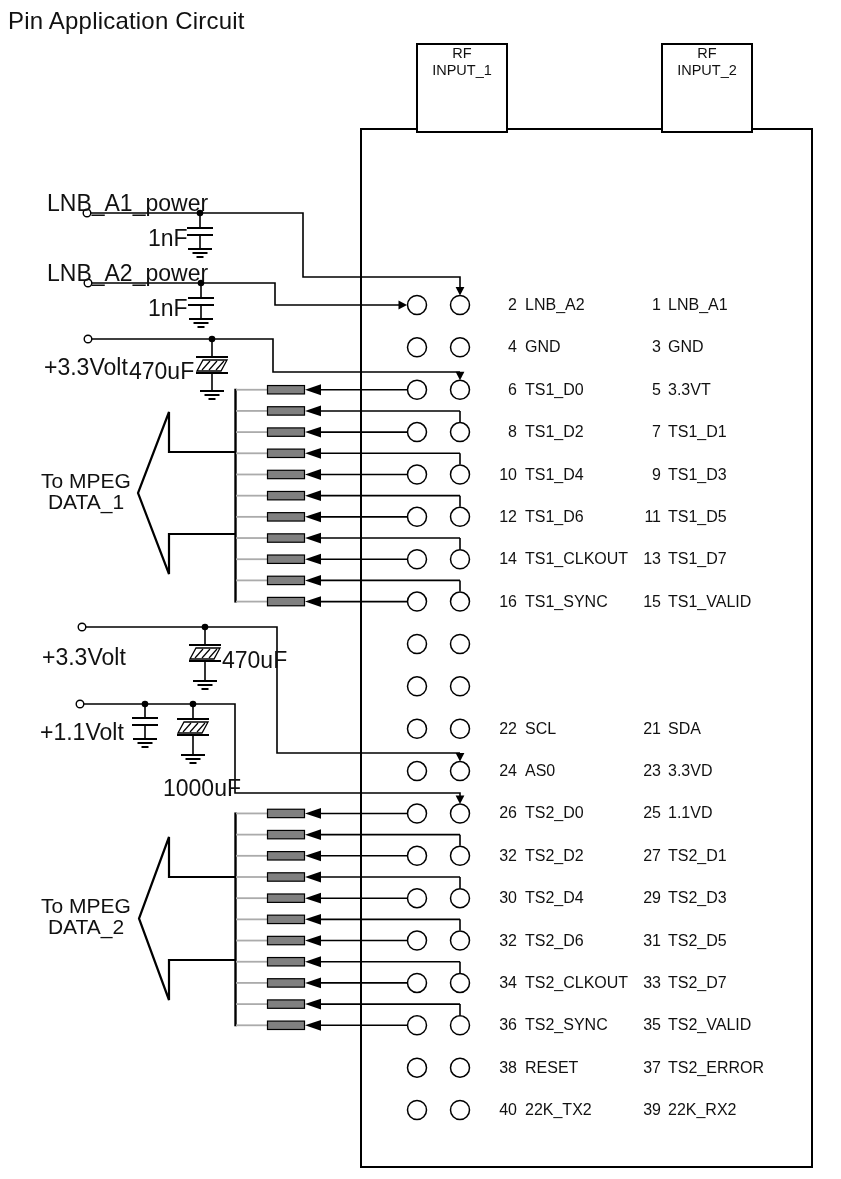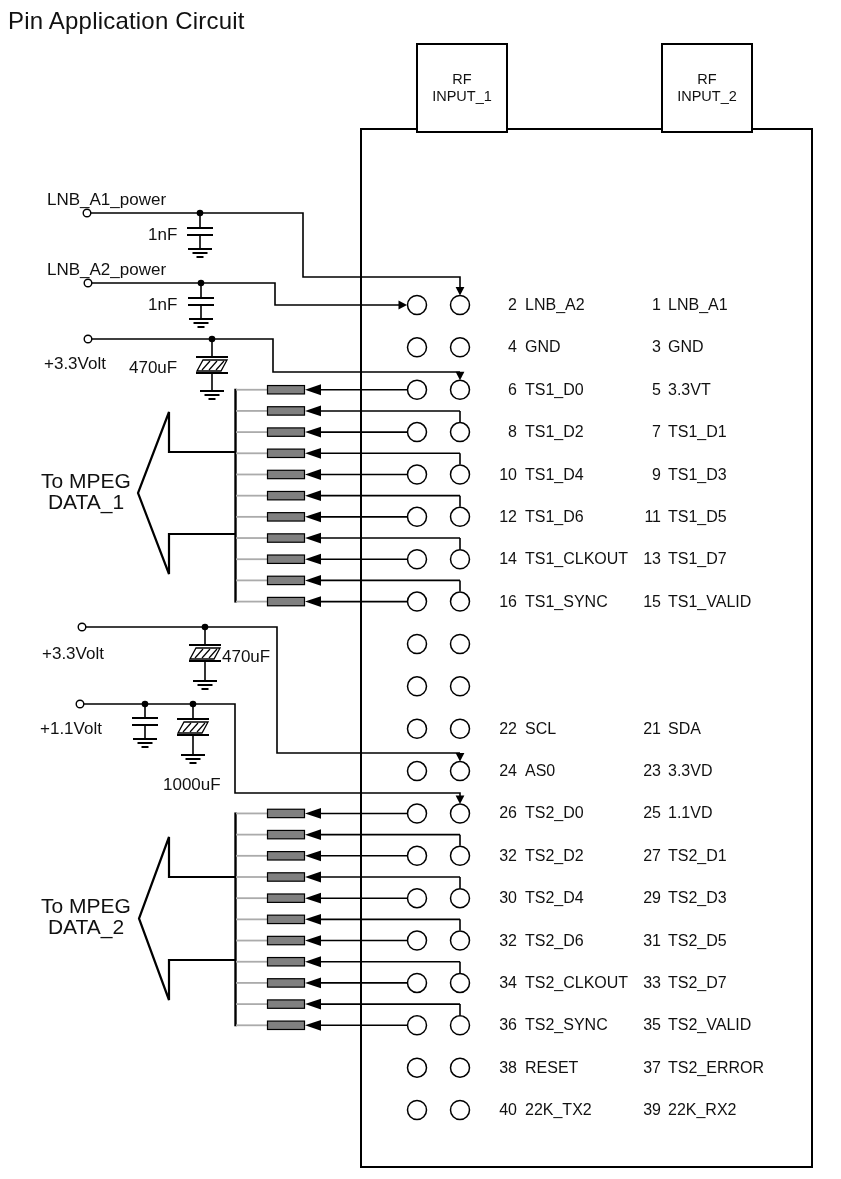--- a/index.html
+++ b/index.html
@@ -2,24 +2,24 @@
 <html><head>
 <meta charset="utf-8">
 <style>
   html,body{margin:0;padding:0;background:#fff}
   #canvas{position:relative;width:841px;height:1179px;background:#fff;
           font-family:"Liberation Sans",sans-serif;color:#111;overflow:hidden}
   .title{position:absolute;left:8px;top:7px;font-size:24px;letter-spacing:.2px;white-space:nowrap}
   #chip{position:absolute;left:360px;top:128px;width:449px;height:1036px;border:2px solid #000;background:transparent}
   #schematic{position:absolute;left:0;top:0}
   .rfbox{position:absolute;top:43px;width:88px;height:86px;border:2px solid #000;background:#fff;
-         display:flex;flex-direction:column;align-items:center;justify-content:center;
+         display:flex;flex-direction:column;align-items:center;
          font-size:14.5px;line-height:17px;text-align:center}
   #rf1{left:416px} #rf2{left:661px}
-  .sidelabel{position:absolute;font-size:17px;white-space:nowrap}
+  .sidelabel{position:absolute;font-size:23px;white-space:nowrap}
   .mpeg{position:absolute;left:30px;width:112px;text-align:center;font-size:21px;line-height:21px}
   #mpeg1{top:470px} #mpeg2{top:895px}
   .pin-row{position:absolute;left:0;width:841px;height:22px;line-height:22px;font-size:16px;white-space:nowrap}
   .pn{position:absolute;width:36px;text-align:right}
   .pn-l{left:481px} .pn-r{left:625px}
   .pl{position:absolute}
   .pl-l{left:525px} .pl-r{left:668px}
 </style>
 </head>
 <body>

